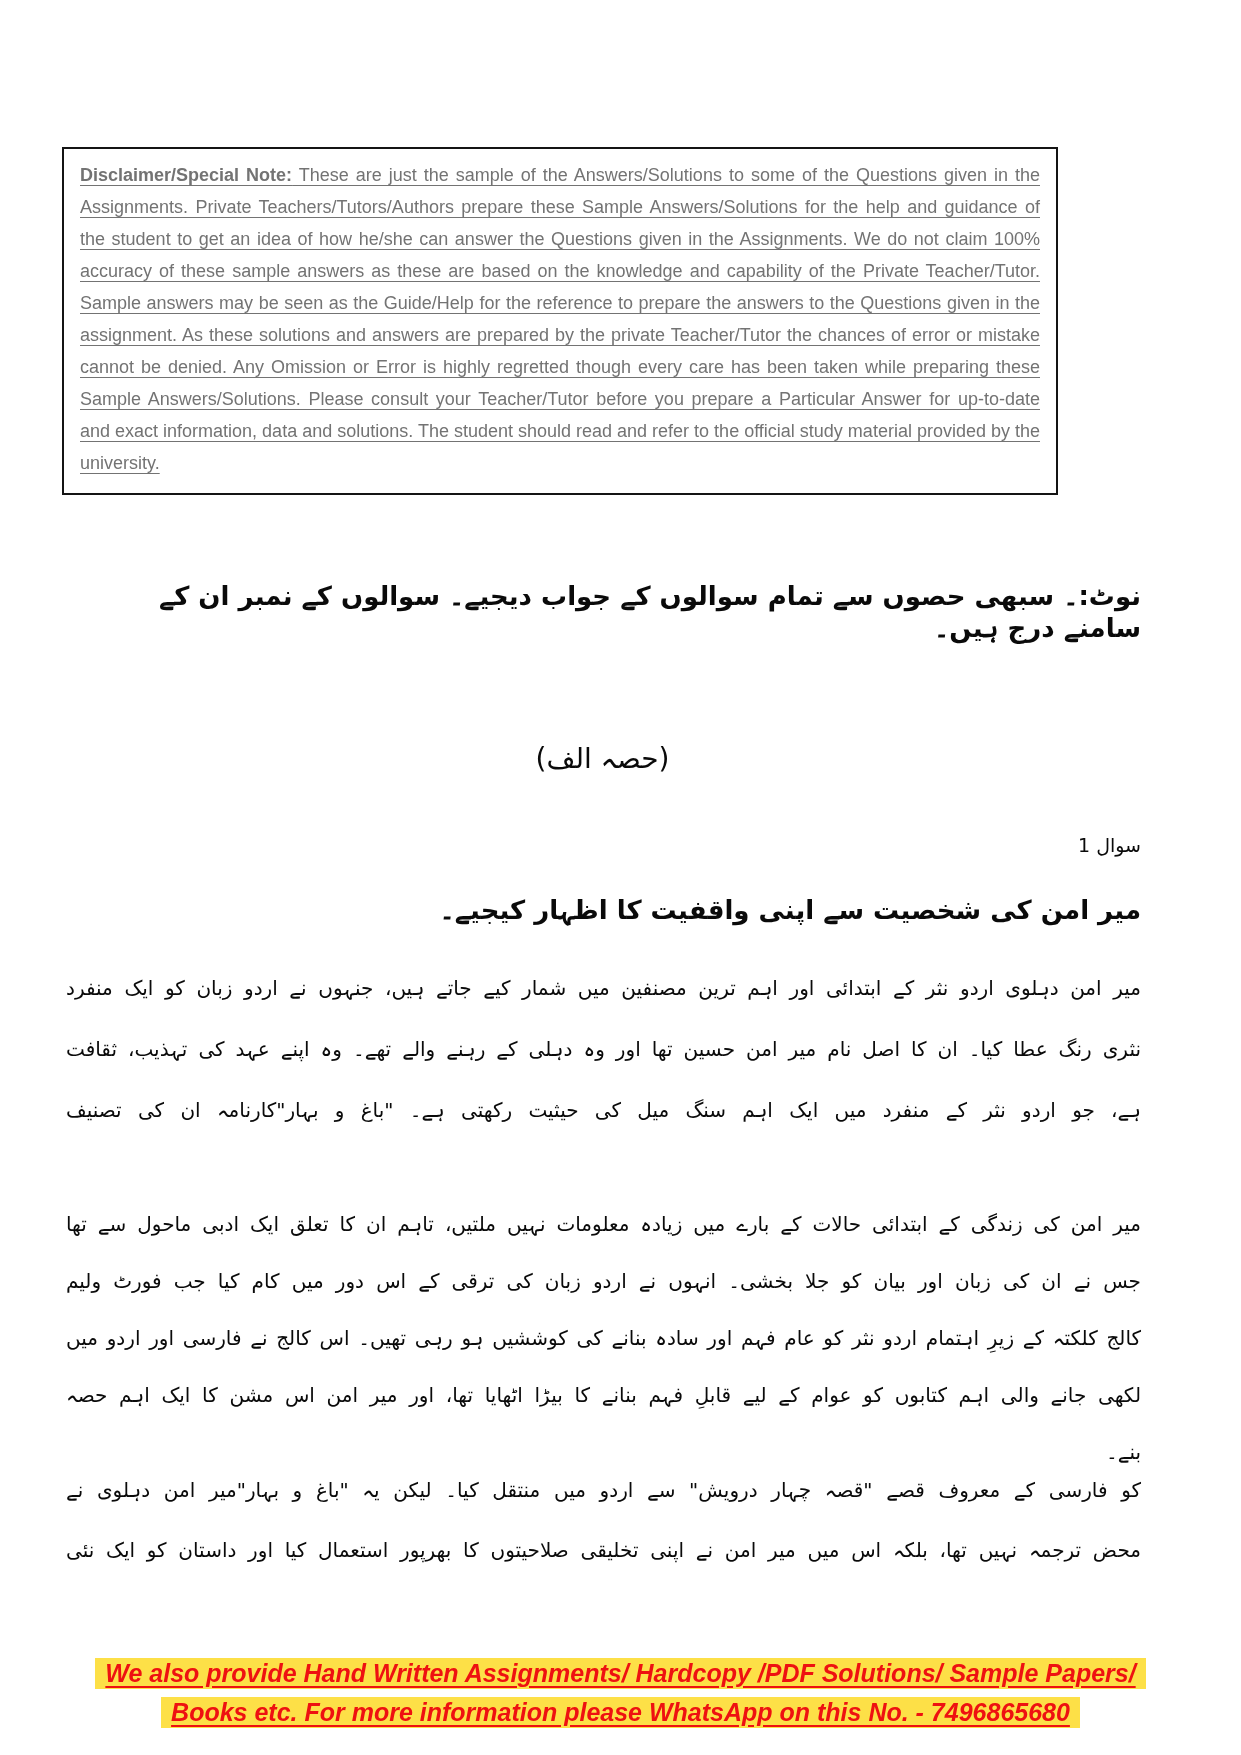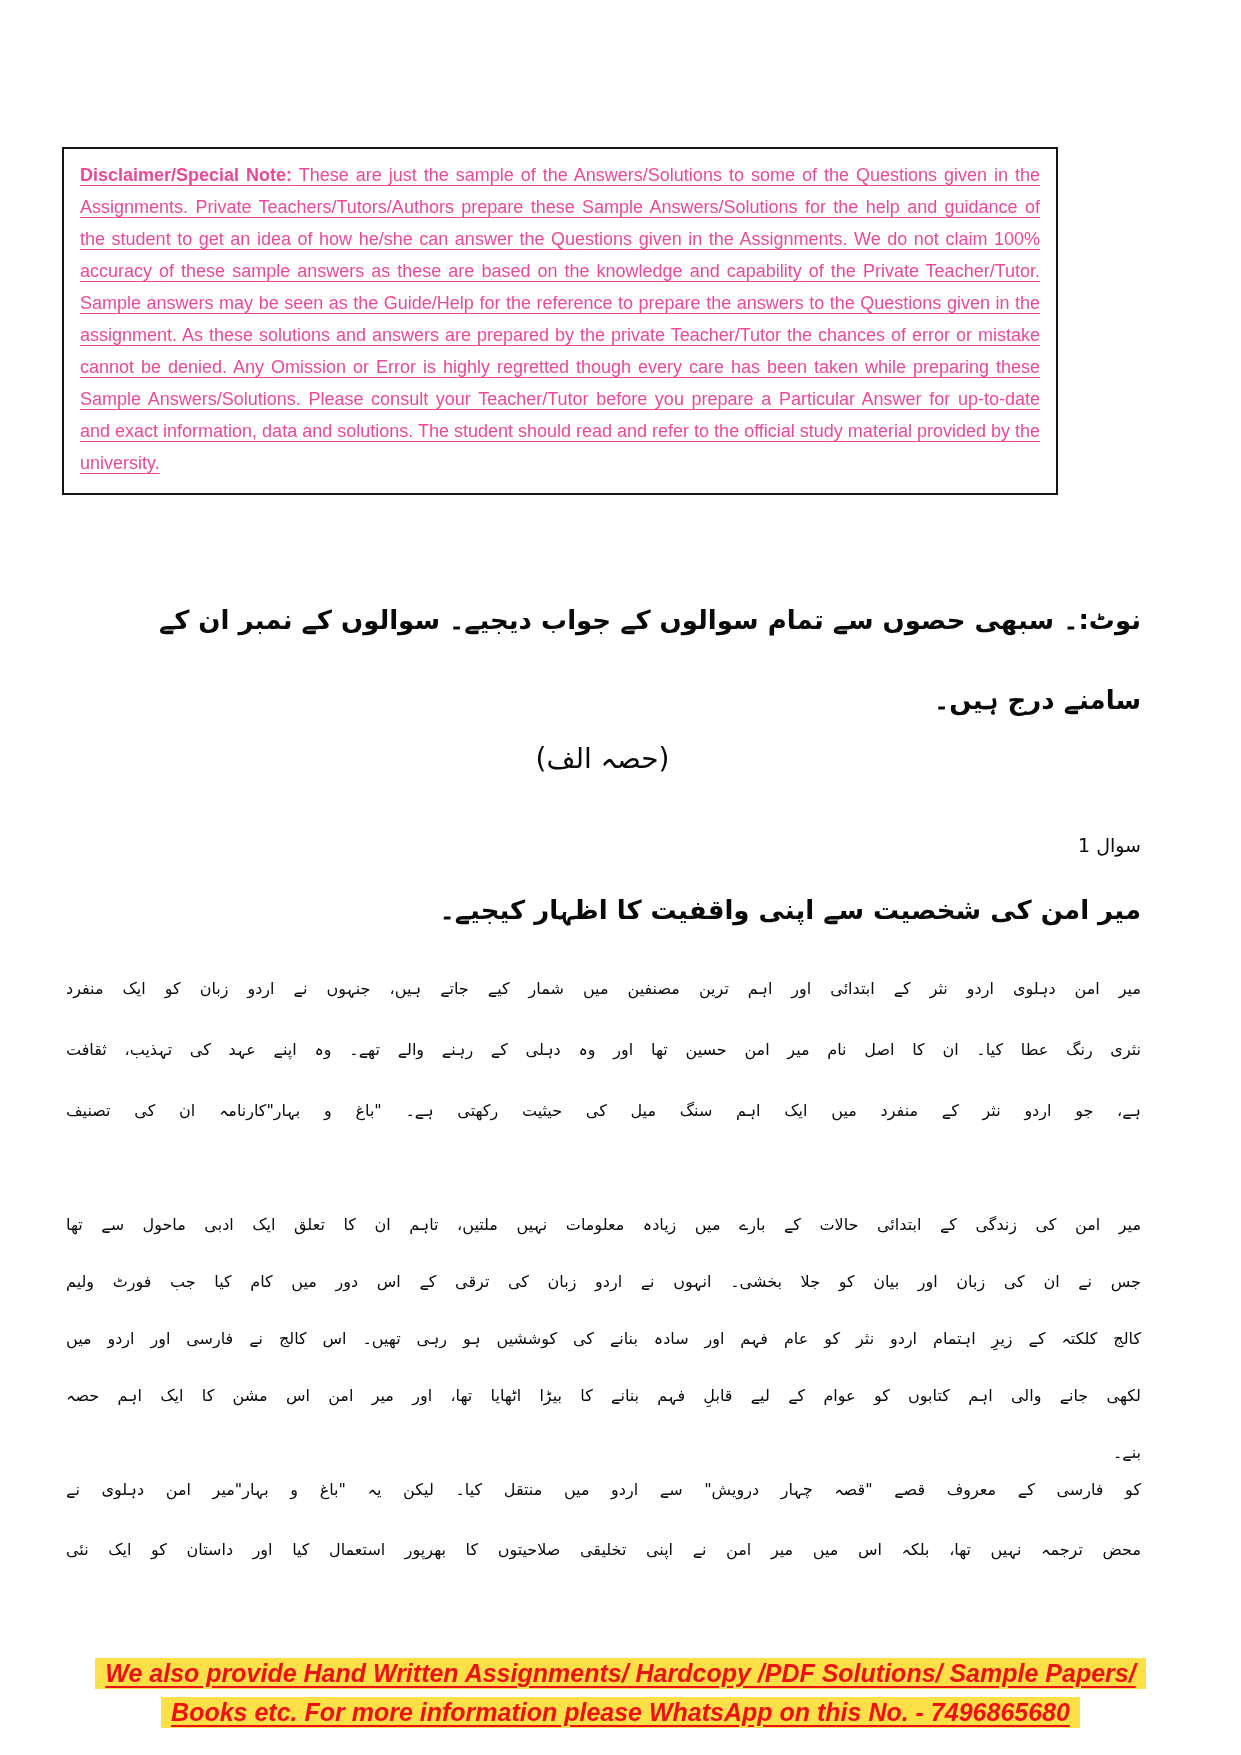--- a/index.html
+++ b/index.html
@@ -15,50 +15,50 @@
     padding:10px 16px 14px 16px;
     box-sizing:border-box;
     background:#ffffff;
   }
   .disclaimer-text{
     margin:0;
     font-size:18px;line-height:32px;
     text-align:justify;
     text-decoration:underline;
     text-underline-offset:4px;
-    color:#ec4899;
+    color:#737373;
   }
   .disclaimer-text b{font-weight:bold;}
   
   .urdu{
     direction:rtl;
     font-family:"DejaVu Sans",sans-serif;
     color:#0a0a0a;
   }
   .note-line{
     position:absolute;top:580px;left:75px;right:100px;
-    font-size:26px;line-height:80px;font-weight:bold;
+    font-size:26px;line-height:32px;font-weight:bold;
     text-align:right;
   }
   .section-heading{
     position:absolute;top:733px;left:4px;right:40px;
     font-size:28px;line-height:52px;
     text-align:center;
   }
   .question-number{
     position:absolute;top:820px;left:75px;right:100px;
     font-size:19px;line-height:50px;
     text-align:right;
   }
   .question-title{
     position:absolute;top:882px;left:75px;right:100px;
     font-size:26px;line-height:56px;font-weight:bold;
     text-align:right;
   }
-  .para{position:absolute;left:66px;right:100px;font-size:16px;}
+  .para{position:absolute;left:66px;right:100px;font-size:20px;}
   .para .uline{
     text-align:justify;
     text-align-last:justify;
     white-space:normal;
   }
   .para .uline.right-end{text-align:right;text-align-last:right;}
   #para1{top:958px;}  #para1 .uline{line-height:61px;height:61px;}
   #para2{top:1196px;} #para2 .uline{line-height:57px;height:57px;}
   #para3{top:1460px;} #para3 .uline{line-height:60px;height:60px;}
   

